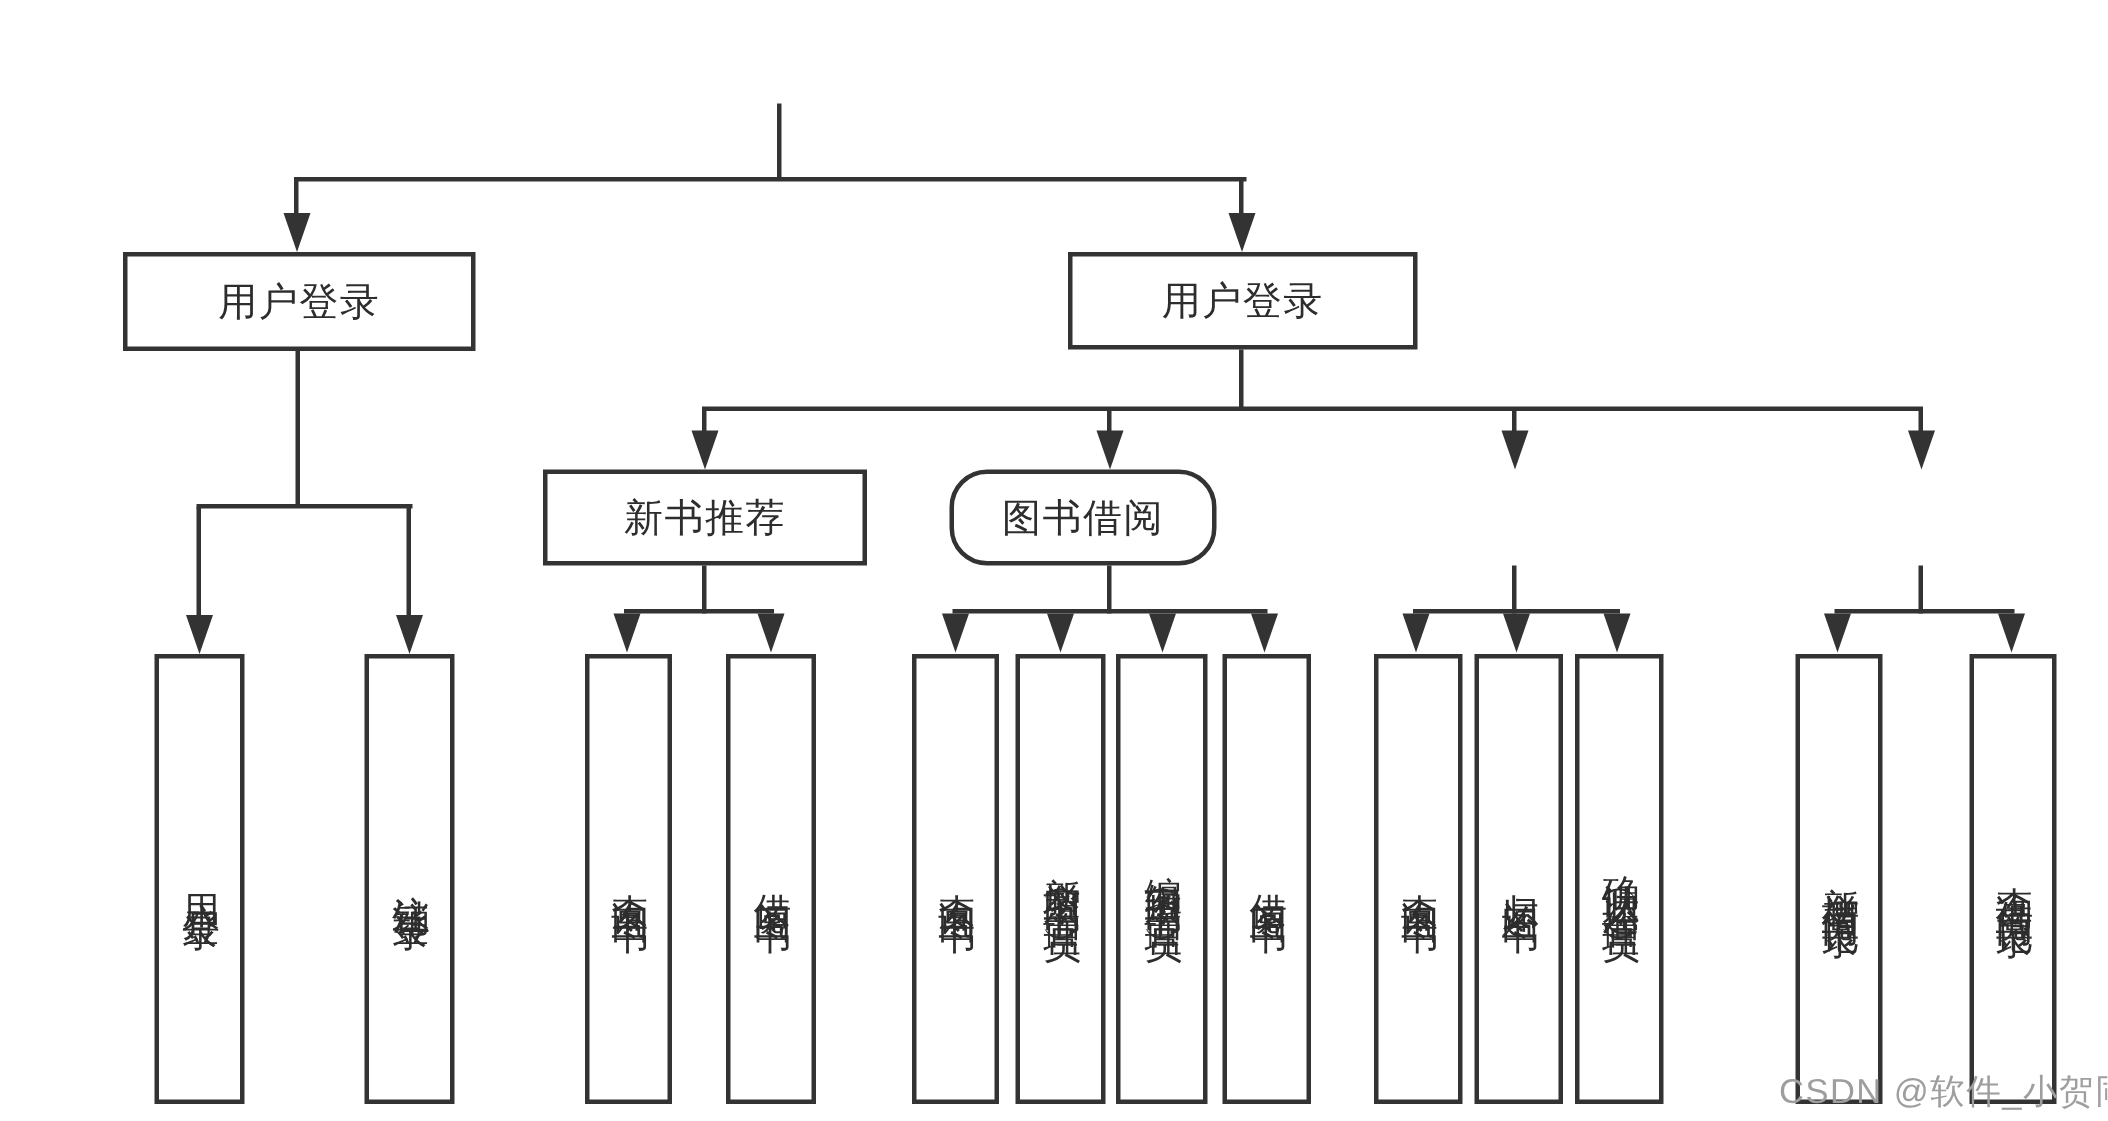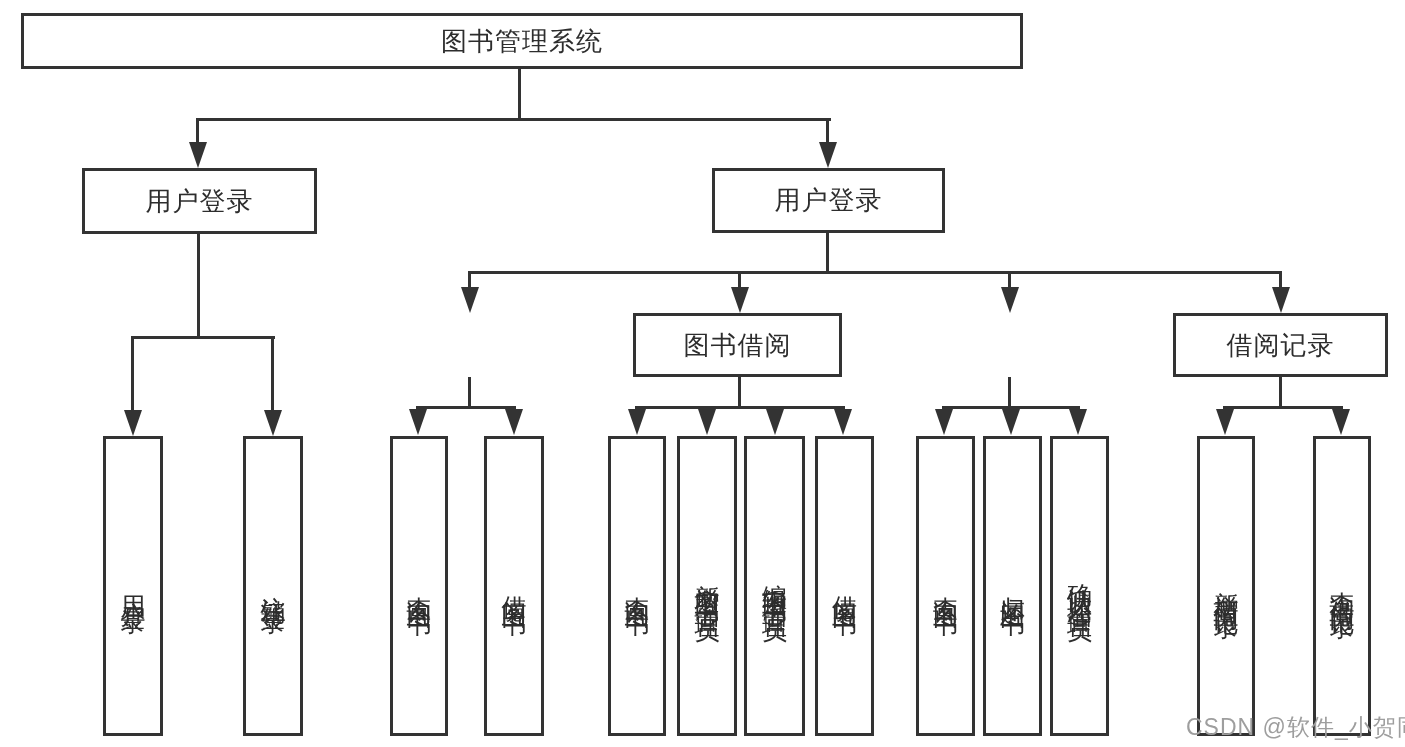--- a/index.html
+++ b/index.html
@@ -51,23 +51,20 @@
     letter-spacing:1px;
     z-index:10;
     white-space:nowrap;
   }
 </style>
 </head>
 <body>
 
 <div class="stage">
 
-  <div class="box" style="left:21px;top:13px;width:1002px;height:56px;">
-    <span>图书管理系统</span>
-  </div>
 
   <div class="vline" style="left:518px;top:69px;height:50px;"></div>
   <div class="hline" style="left:196px;top:118px;width:635px;"></div>
   <div class="vline" style="left:196px;top:120px;height:24px;"></div>
   <div class="arrow" style="left:189px;top:142px;"></div>
   <div class="vline" style="left:826px;top:120px;height:24px;"></div>
   <div class="arrow" style="left:819px;top:142px;"></div>
 
   <div class="box" style="left:82px;top:168px;width:235px;height:66px;">
     <span>用户登录</span>
@@ -87,25 +84,25 @@
   <div class="hline" style="left:468px;top:271px;width:814px;"></div>
   <div class="vline" style="left:468px;top:273px;height:16px;"></div>
   <div class="arrow" style="left:461px;top:287px;"></div>
   <div class="vline" style="left:738px;top:273px;height:16px;"></div>
   <div class="arrow" style="left:731px;top:287px;"></div>
   <div class="vline" style="left:1008px;top:273px;height:16px;"></div>
   <div class="arrow" style="left:1001px;top:287px;"></div>
   <div class="vline" style="left:1279px;top:273px;height:16px;"></div>
   <div class="arrow" style="left:1272px;top:287px;"></div>
 
-  <div class="box" style="left:633px;top:313px;width:209px;height:64px;">
+  <div class="box" style="left:362px;top:313px;width:216px;height:64px;">
+    <span>新书推荐</span>
+  </div>
+  <div class="box" style="left:633px;top:313px;width:178px;height:64px;border-radius:25px;">
     <span>图书借阅</span>
-  </div>
-  <div class="box" style="left:1173px;top:313px;width:215px;height:64px;">
-    <span>借阅记录</span>
   </div>
 
   <div class="vline" style="left:468px;top:377px;height:32px;"></div>
   <div class="hline" style="left:416px;top:406px;width:100px;"></div>
   <div class="arrow" style="left:409px;top:409px;"></div>
   <div class="arrow" style="left:505px;top:409px;"></div>
 
   <div class="vline" style="left:738px;top:377px;height:32px;"></div>
   <div class="hline" style="left:635px;top:406px;width:210px;"></div>
   <div class="arrow" style="left:628px;top:409px;"></div>

